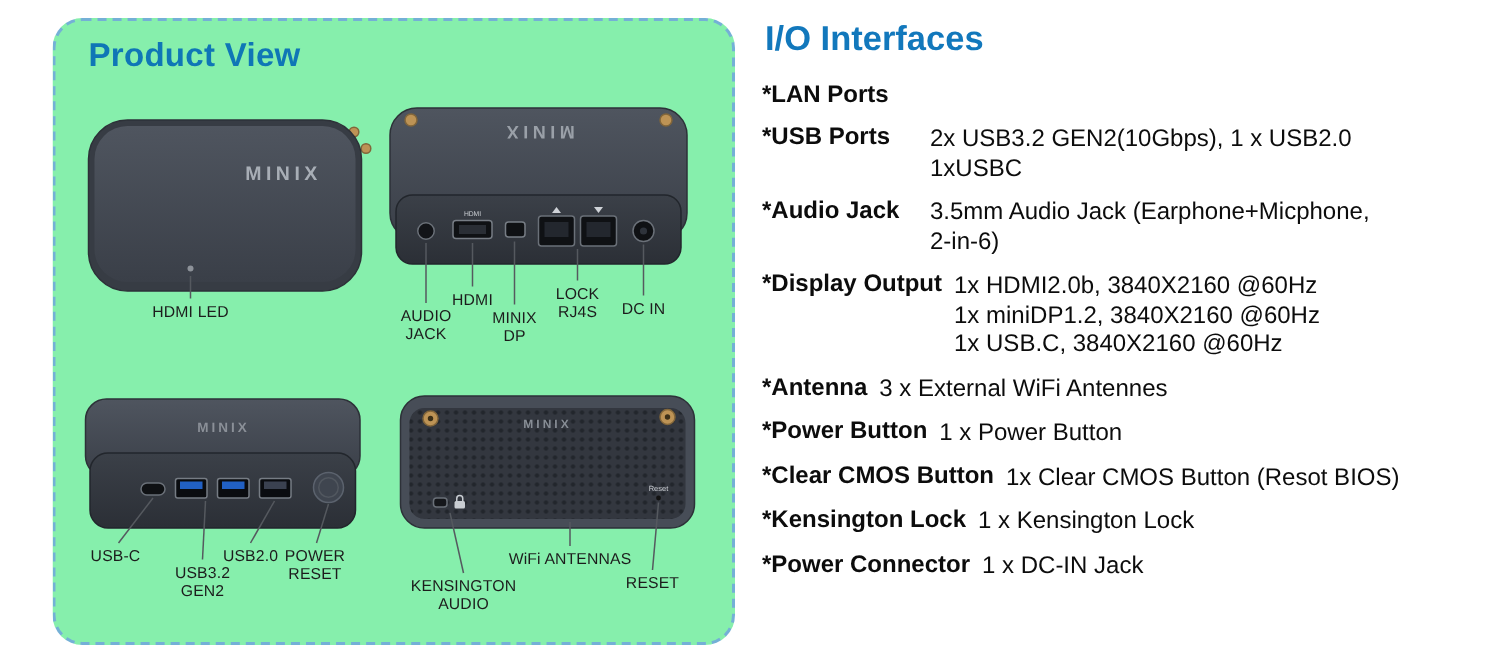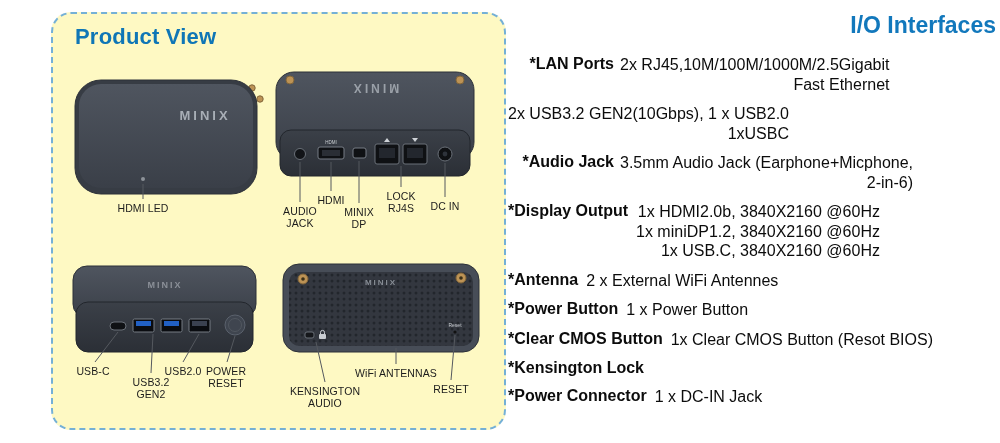--- a/index.html
+++ b/index.html
@@ -2,36 +2,36 @@
 <html><head>
 <meta charset="utf-8">
 <style>
   html,body{margin:0;padding:0;}
   body{
     width:1000px;height:443px;position:relative;background:#ffffff;
     font-family:"Liberation Sans", sans-serif;color:#111;overflow:hidden;
   }
   
   .panel{
-    position:absolute;left:51px;top:12px;width:455px;height:418px;
+    position:absolute;left:35px;top:12px;width:455px;height:418px;
     box-sizing:border-box;border:2px dashed #74b0d6;border-radius:20px;
-    background:#fef9c3;
+    background:#86efac;
   }
   .panel-title{
     position:absolute;left:22px;top:10px;margin:0;
     font-size:22px;font-weight:bold;color:#0f76b6;letter-spacing:.2px;
   }
   .panel svg{position:absolute;left:0;top:0;}
   .pv-label{
     position:absolute;transform:translateX(-50%);
     font-size:10.5px;font-weight:500;color:#1c1c1c;line-height:1.18;
     text-align:center;white-space:pre-line;letter-spacing:.1px;
   }
   
-  .specs{position:absolute;left:508px;top:12px;width:488px;text-align:right;}
+  .specs{position:absolute;left:508px;top:12px;width:488px;}
   .specs-title{
     margin:0 0 16px 2px;font-size:23px;font-weight:bold;color:#1278bc;
   }
   .spec-row{
     display:flex;align-items:flex-start;margin-bottom:10px;
     font-size:16px;color:#0c0c0c;
   }
   .spec-label{font-weight:bold;white-space:nowrap;margin-right:8px;}
   .spec-row.wide .spec-label{width:106px;margin-right:6px;}
   .spec-value{white-space:pre-line;line-height:1.22;}
@@ -155,50 +155,50 @@
 AUDIO</div>
   <div class="pv-label" style="left:343px;top:353px">WiFi ANTENNAS</div>
   <div class="pv-label" style="left:398px;top:369px">RESET</div>
 </div>
 
 <div class="specs">
   <h2 class="specs-title">I/O Interfaces</h2>
 
   <div class="spec-row wide">
     <span class="spec-label">*LAN Ports</span>
-    <span class="spec-value">2x RJ45,10M/100M/1000M/2.5Gigabit
-Fast Ethernet</span>
   </div>
   <div class="spec-row wide">
+    <span class="spec-label">*USB Ports</span>
     <span class="spec-value">2x USB3.2 GEN2(10Gbps), 1 x USB2.0
 1xUSBC</span>
   </div>
   <div class="spec-row wide">
     <span class="spec-label">*Audio Jack</span>
     <span class="spec-value">3.5mm Audio Jack (Earphone+Micphone,
 2-in-6)</span>
   </div>
   <div class="spec-row">
     <span class="spec-label">*Display Output</span>
     <span class="spec-value">1x HDMI2.0b, 3840X2160 @60Hz
 1x miniDP1.2, 3840X2160 @60Hz
 1x USB.C, 3840X2160 @60Hz</span>
   </div>
   <div class="spec-row">
     <span class="spec-label">*Antenna</span>
-    <span class="spec-value">2 x External WiFi Antennes</span>
+    <span class="spec-value">3 x External WiFi Antennes</span>
   </div>
   <div class="spec-row">
     <span class="spec-label">*Power Button</span>
     <span class="spec-value">1 x Power Button</span>
   </div>
   <div class="spec-row">
     <span class="spec-label">*Clear CMOS Button</span>
     <span class="spec-value">1x Clear CMOS Button (Resot BIOS)</span>
   </div>
   <div class="spec-row">
     <span class="spec-label">*Kensington Lock</span>
+    <span class="spec-value">1 x Kensington Lock</span>
   </div>
   <div class="spec-row">
     <span class="spec-label">*Power Connector</span>
     <span class="spec-value">1 x DC-IN Jack</span>
   </div>
 </div>
 
 </body></html>

